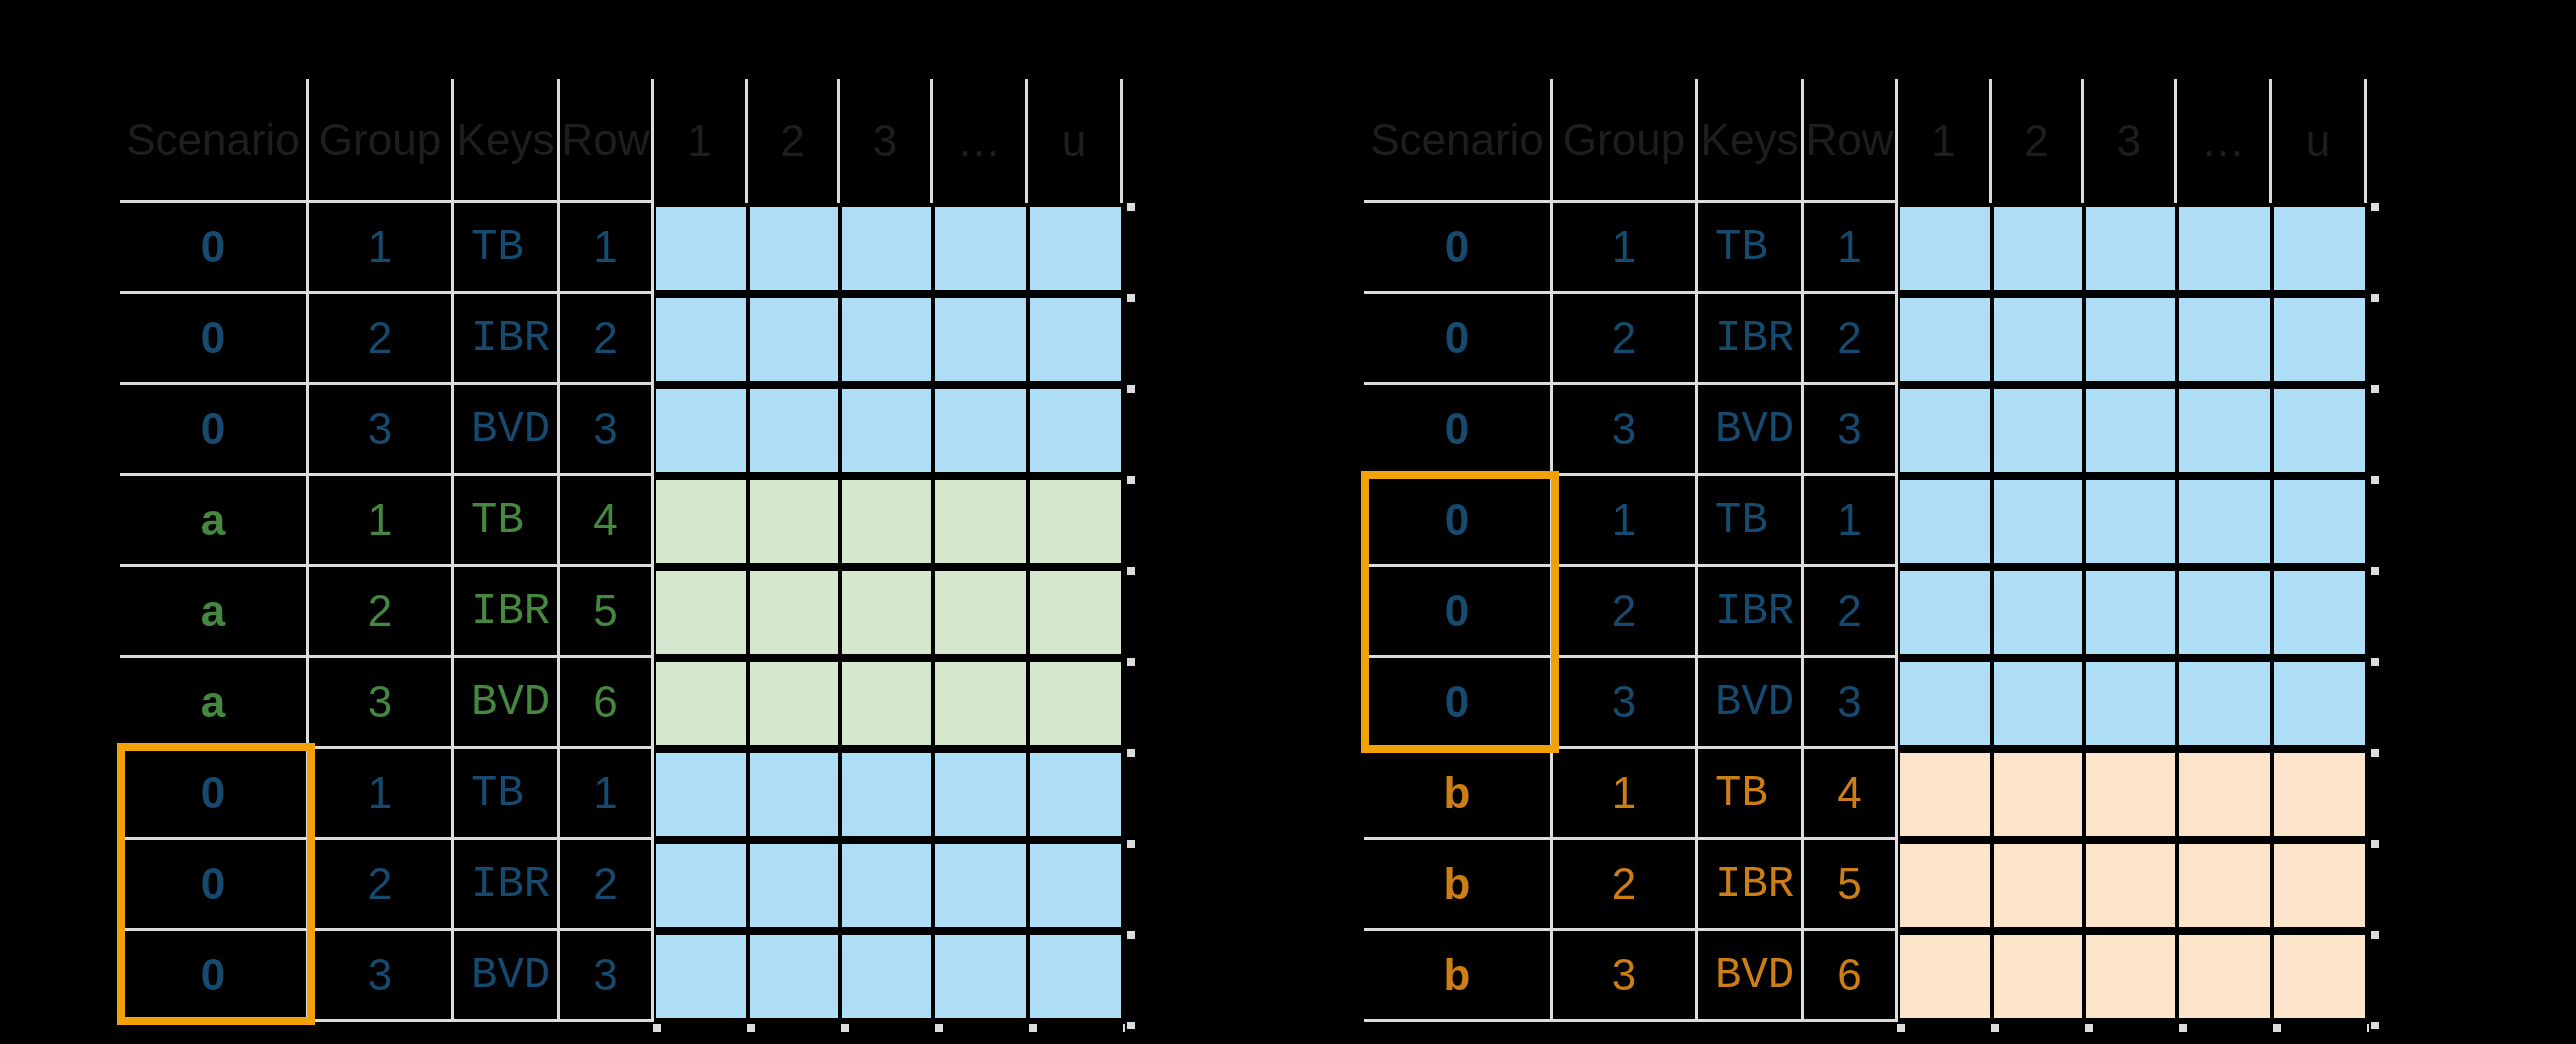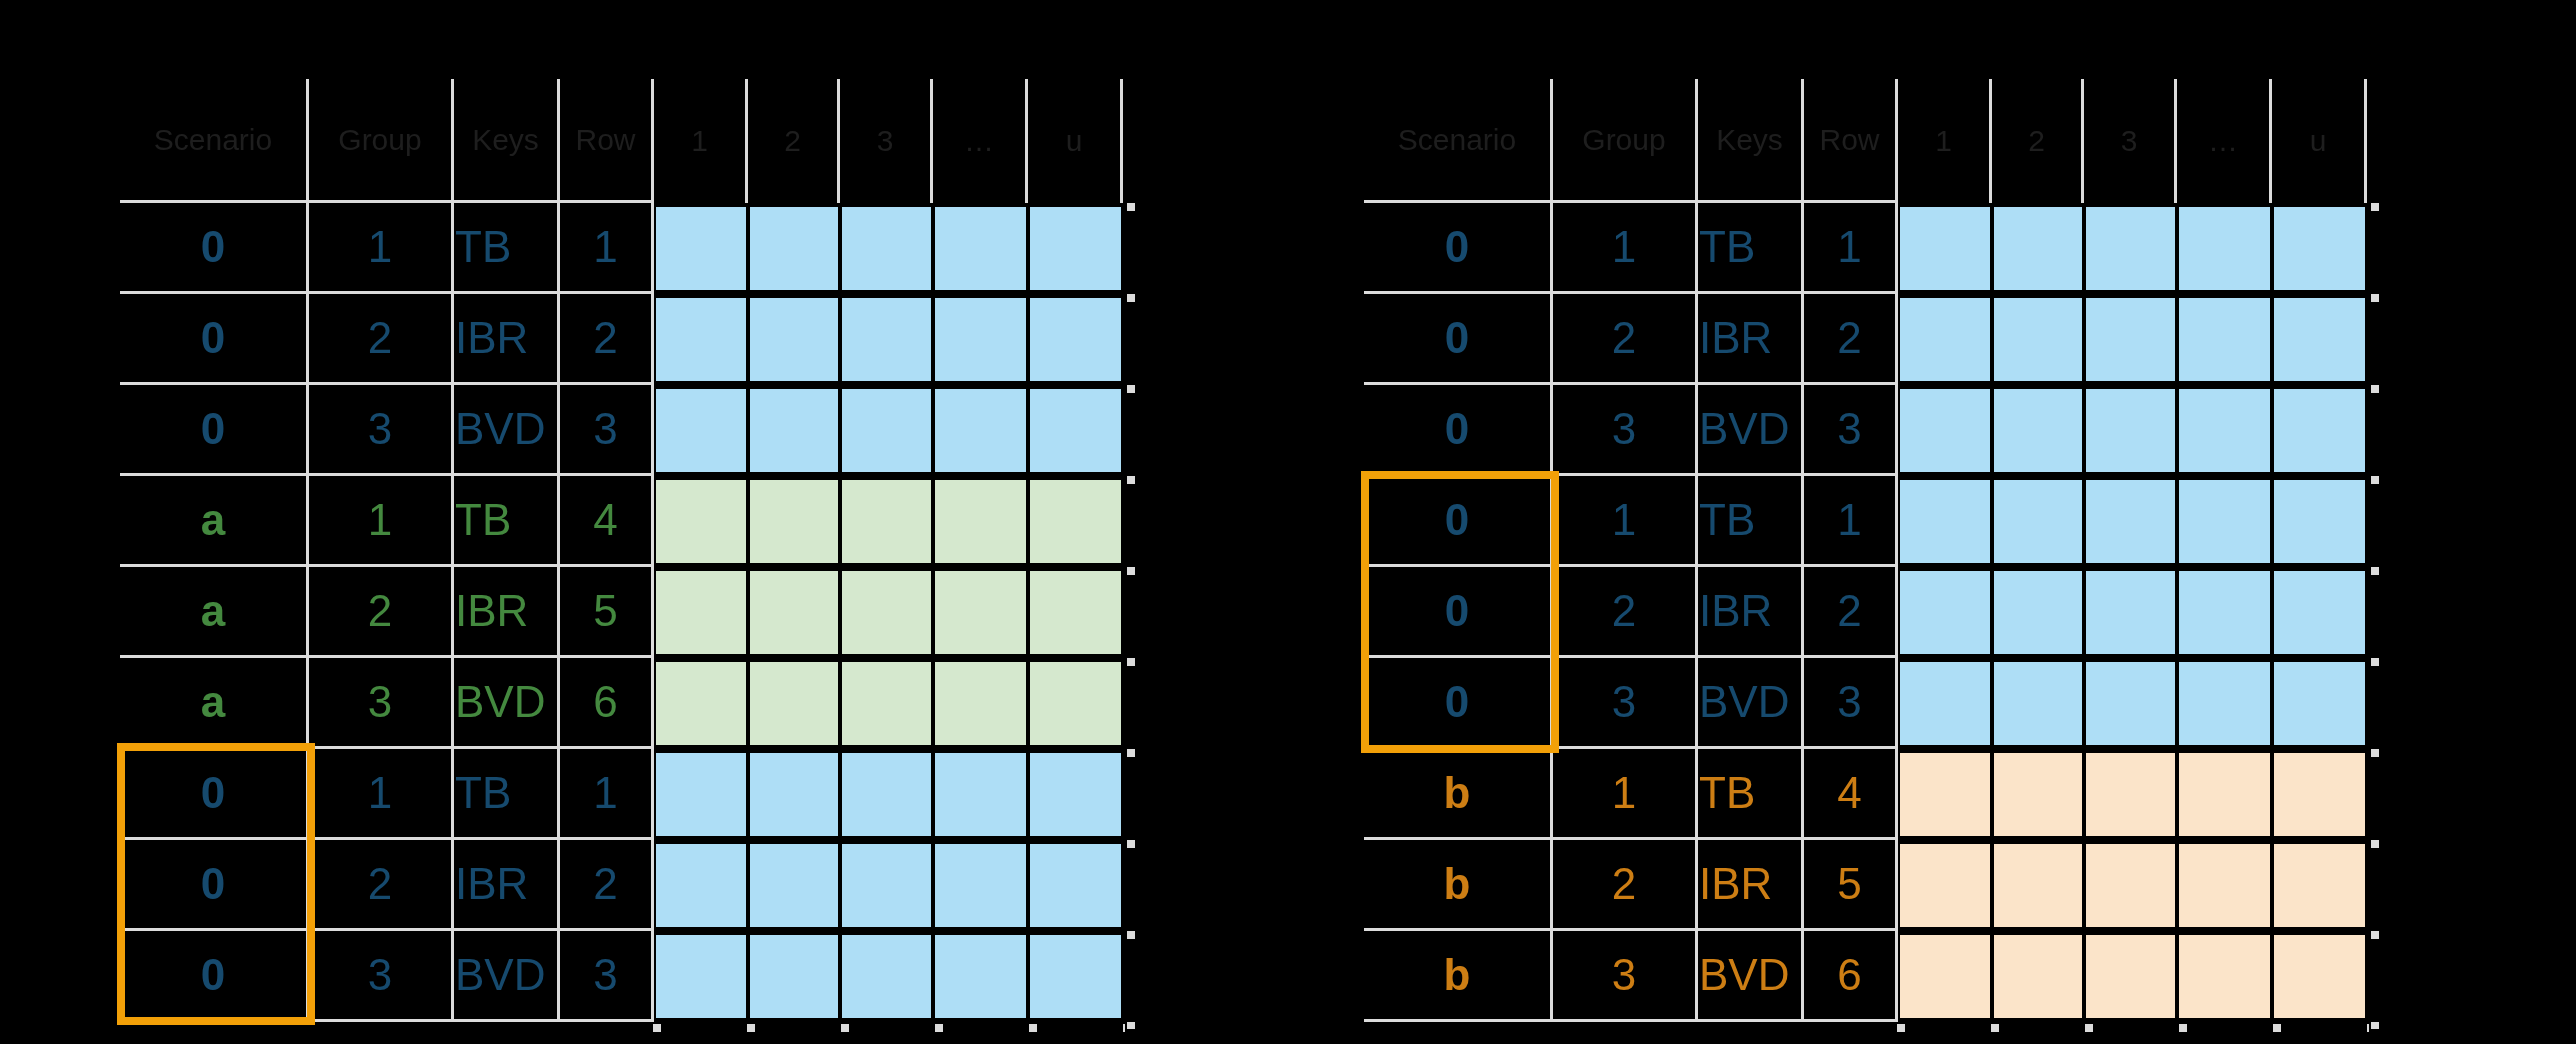--- a/index.html
+++ b/index.html
@@ -13,31 +13,31 @@
   #right-table{left:1364px;}
   .grid{
     display:grid;
     grid-template-columns:189px 145px 106px 94px 94px 92px 93px 95px 95px;
     grid-template-rows:124px repeat(9,91px);
     width:1001px;height:941px;
   }
   .cell{box-sizing:border-box;display:flex;align-items:center;justify-content:center;overflow:hidden;}
   .hcell{
     color:var(--header-text,#1e1e1e);
-    font-size:30px;line-height:1;
+    font-size:44px;line-height:1;
     border-right:3.5px solid var(--grid-line,#dcdcdc);
   }
   .hcell.key{border-bottom:3.5px solid var(--grid-line,#dcdcdc);}
   .kcell{
     font-size:44px;line-height:1;
     border-right:3.5px solid var(--grid-line,#dcdcdc);
     border-bottom:3.5px solid var(--grid-line,#dcdcdc);
   }
   .kcell.scenario{font-weight:700;}
-  .kcell.keys{justify-content:flex-start;padding-left:1px;}
+  .kcell.keys{justify-content:flex-start;padding-left:17px;font-family:Liberation Mono, monospace;}
   .dcell{
     border-top:4.4px solid #000;border-bottom:4.4px solid #000;
     border-left:2.6px solid #000;border-right:2.6px solid #000;
   }
   .t-blue{color:var(--blue-text,#164a6e);}
   .t-green{color:var(--green-text,#44893f);}
   .t-orange{color:var(--orange-text,#cd7e14);}
   .c-blue{background:var(--blue-cell,#aedef6);}
   .c-green{background:var(--green-cell,#d5e8ce);}
   .c-orange{background:var(--orange-cell,#fbe4c9);}

